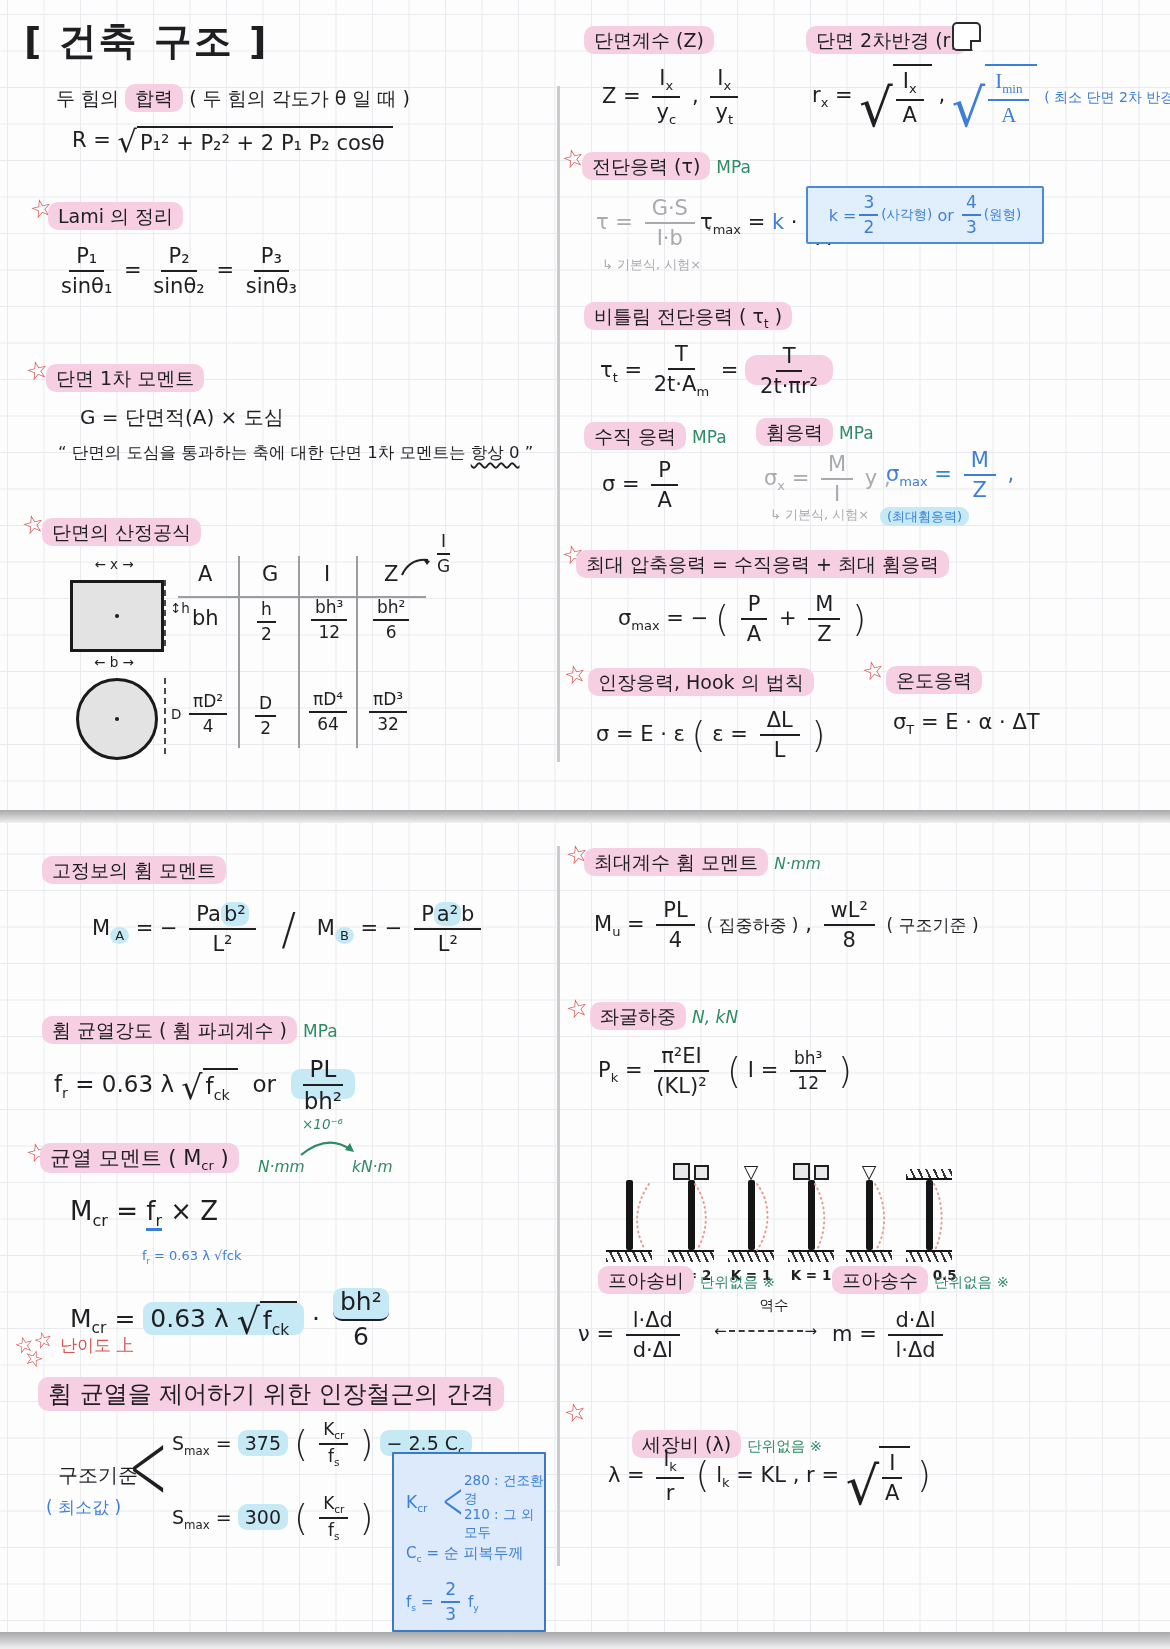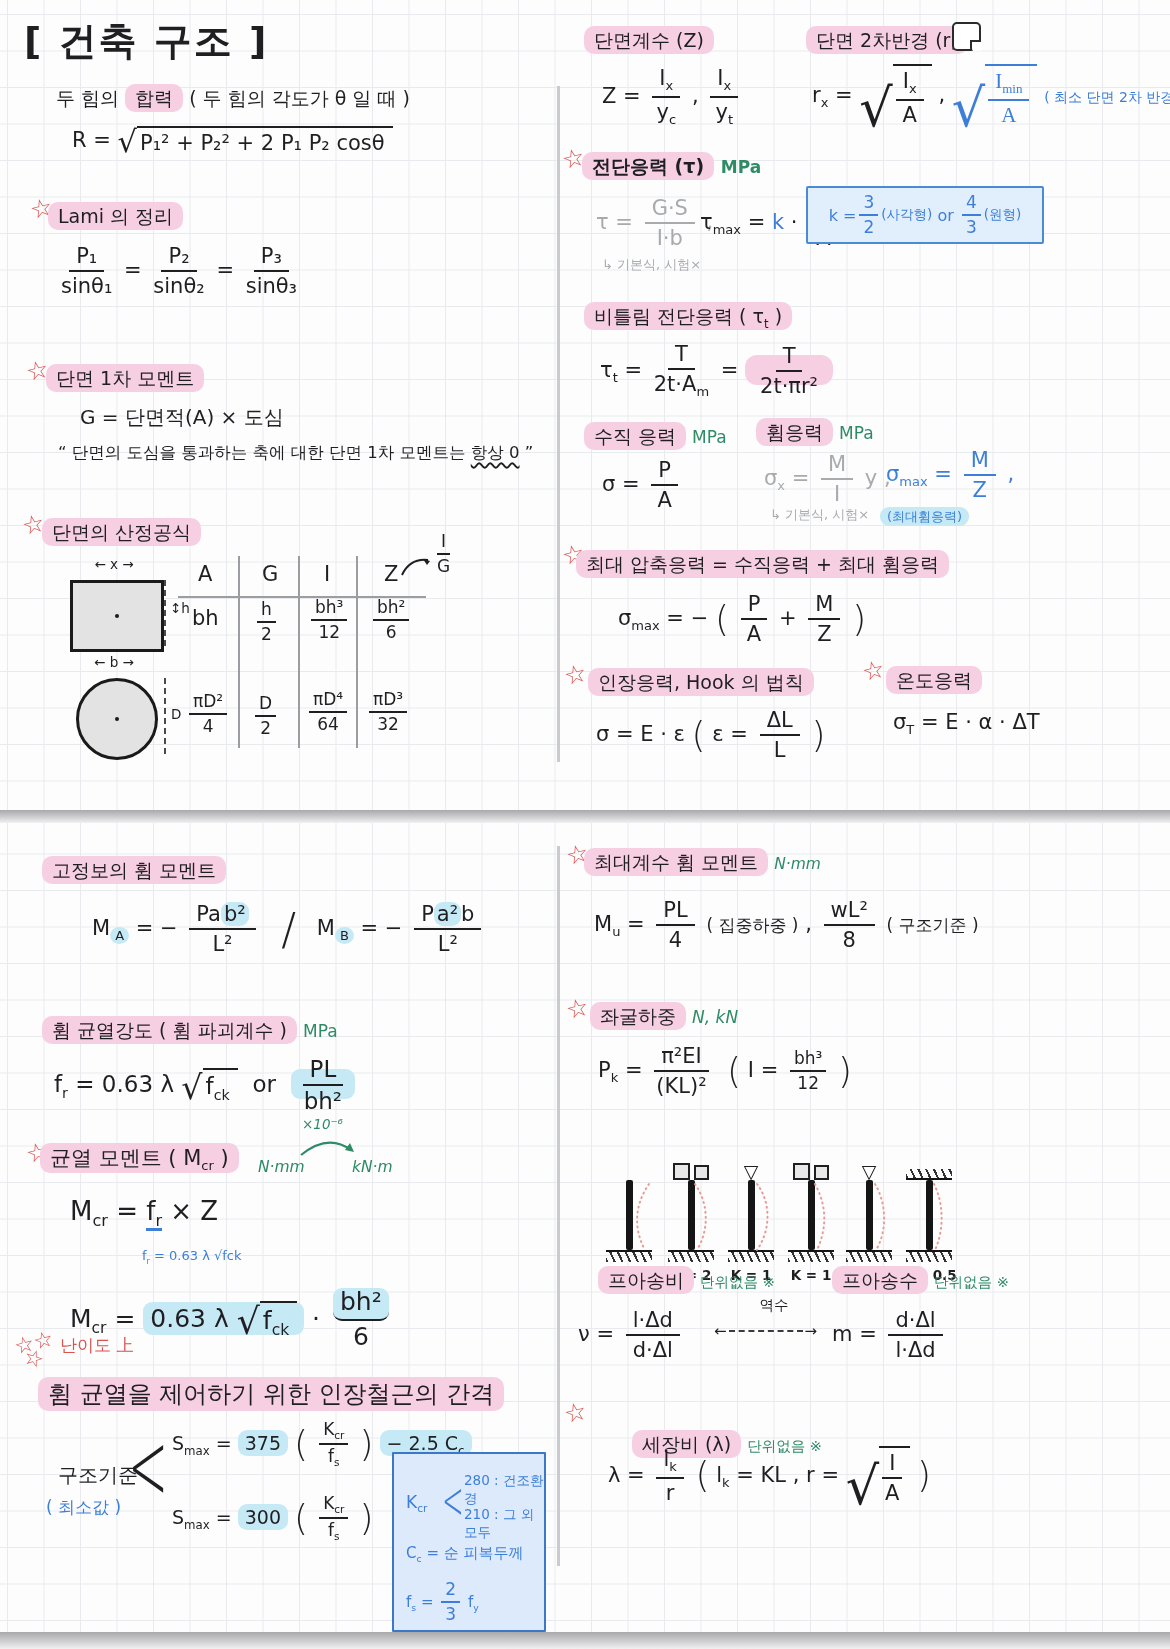--- a/index.html
+++ b/index.html
@@ -219,21 +219,21 @@
         <span class="sym">√</span>
         <span class="body"><span class="frac" style="margin:0;font-family:Liberation Serif, serif;">
             <span class="num"><span>I</span><sub>min</sub></span>
             <span class="den">A</span>
           </span></span>
       </span>
     <span class="blu" style="font-size:14px;">( 최소 단면 2차 반경 )</span>
   </div>
 
   <span class="star" style="left:562px;top:144px;">☆</span>
-  <div class="sec h19" style="left:582px;top:154px;font-weight:bold;">
+  <div class="sec h19" style="left:582px;top:154px;">
     <span class="hl-pink">전단응력 (τ)</span>
     <span class="grn h17">MPa</span>
   </div>
   <div class="sec fml gry" style="left:596px;top:196px;">
     <span><span>τ</span> <span>=</span></span>
     <span class="frac">
         <span class="num">G·S</span>
         <span class="den">I·b</span>
       </span>
     <span>,</span>

